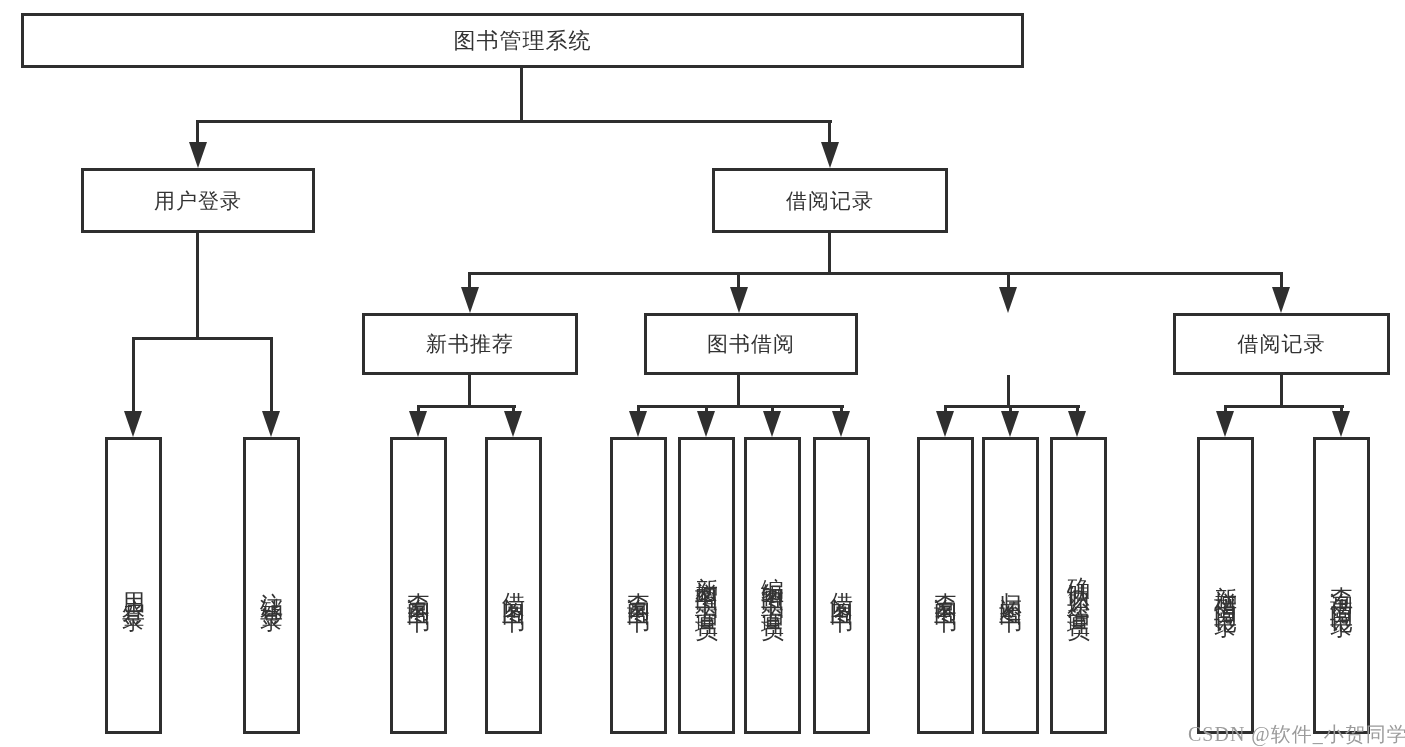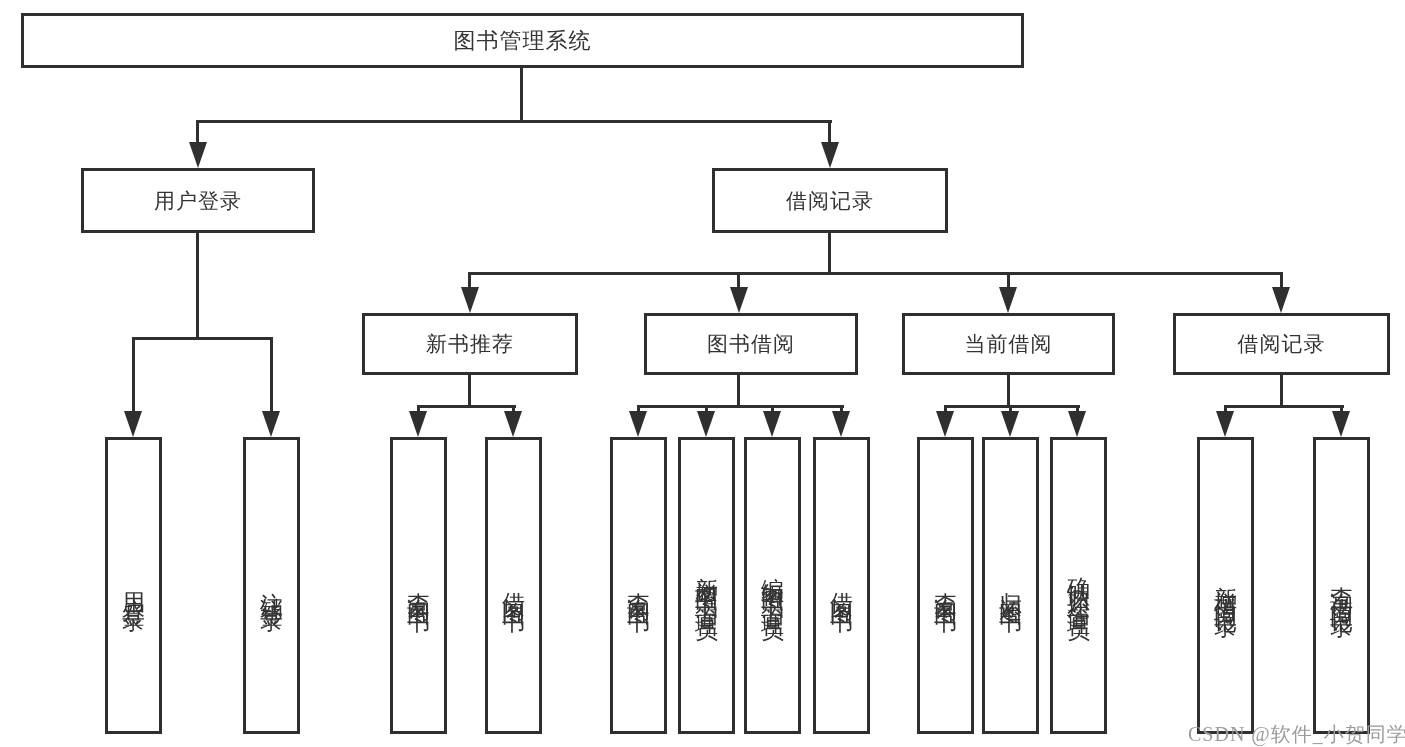--- a/index.html
+++ b/index.html
@@ -71,23 +71,20 @@
   </div>
   <div class="box" style="left:712px;top:168px;width:236px;height:65px;">
     <span>借阅记录</span>
   </div>
 
   <div class="box" style="left:362px;top:313px;width:216px;height:62px;">
     <span>新书推荐</span>
   </div>
   <div class="box" style="left:632px;top:313px;width:214px;height:62px;margin-left:12px;">
     <span>图书借阅</span>
-  </div>
-  <div class="box" style="left:902px;top:313px;width:213px;height:62px;">
-    <span>当前借阅</span>
   </div>
   <div class="box" style="left:1173px;top:313px;width:217px;height:62px;">
     <span>借阅记录</span>
   </div>
 
   <div class="box leaf" style="left:105px;">
     <span class="vtext">用户登录</span>
   </div>
   <div class="box leaf" style="left:243px;">
     <span class="vtext">注销登录</span>

